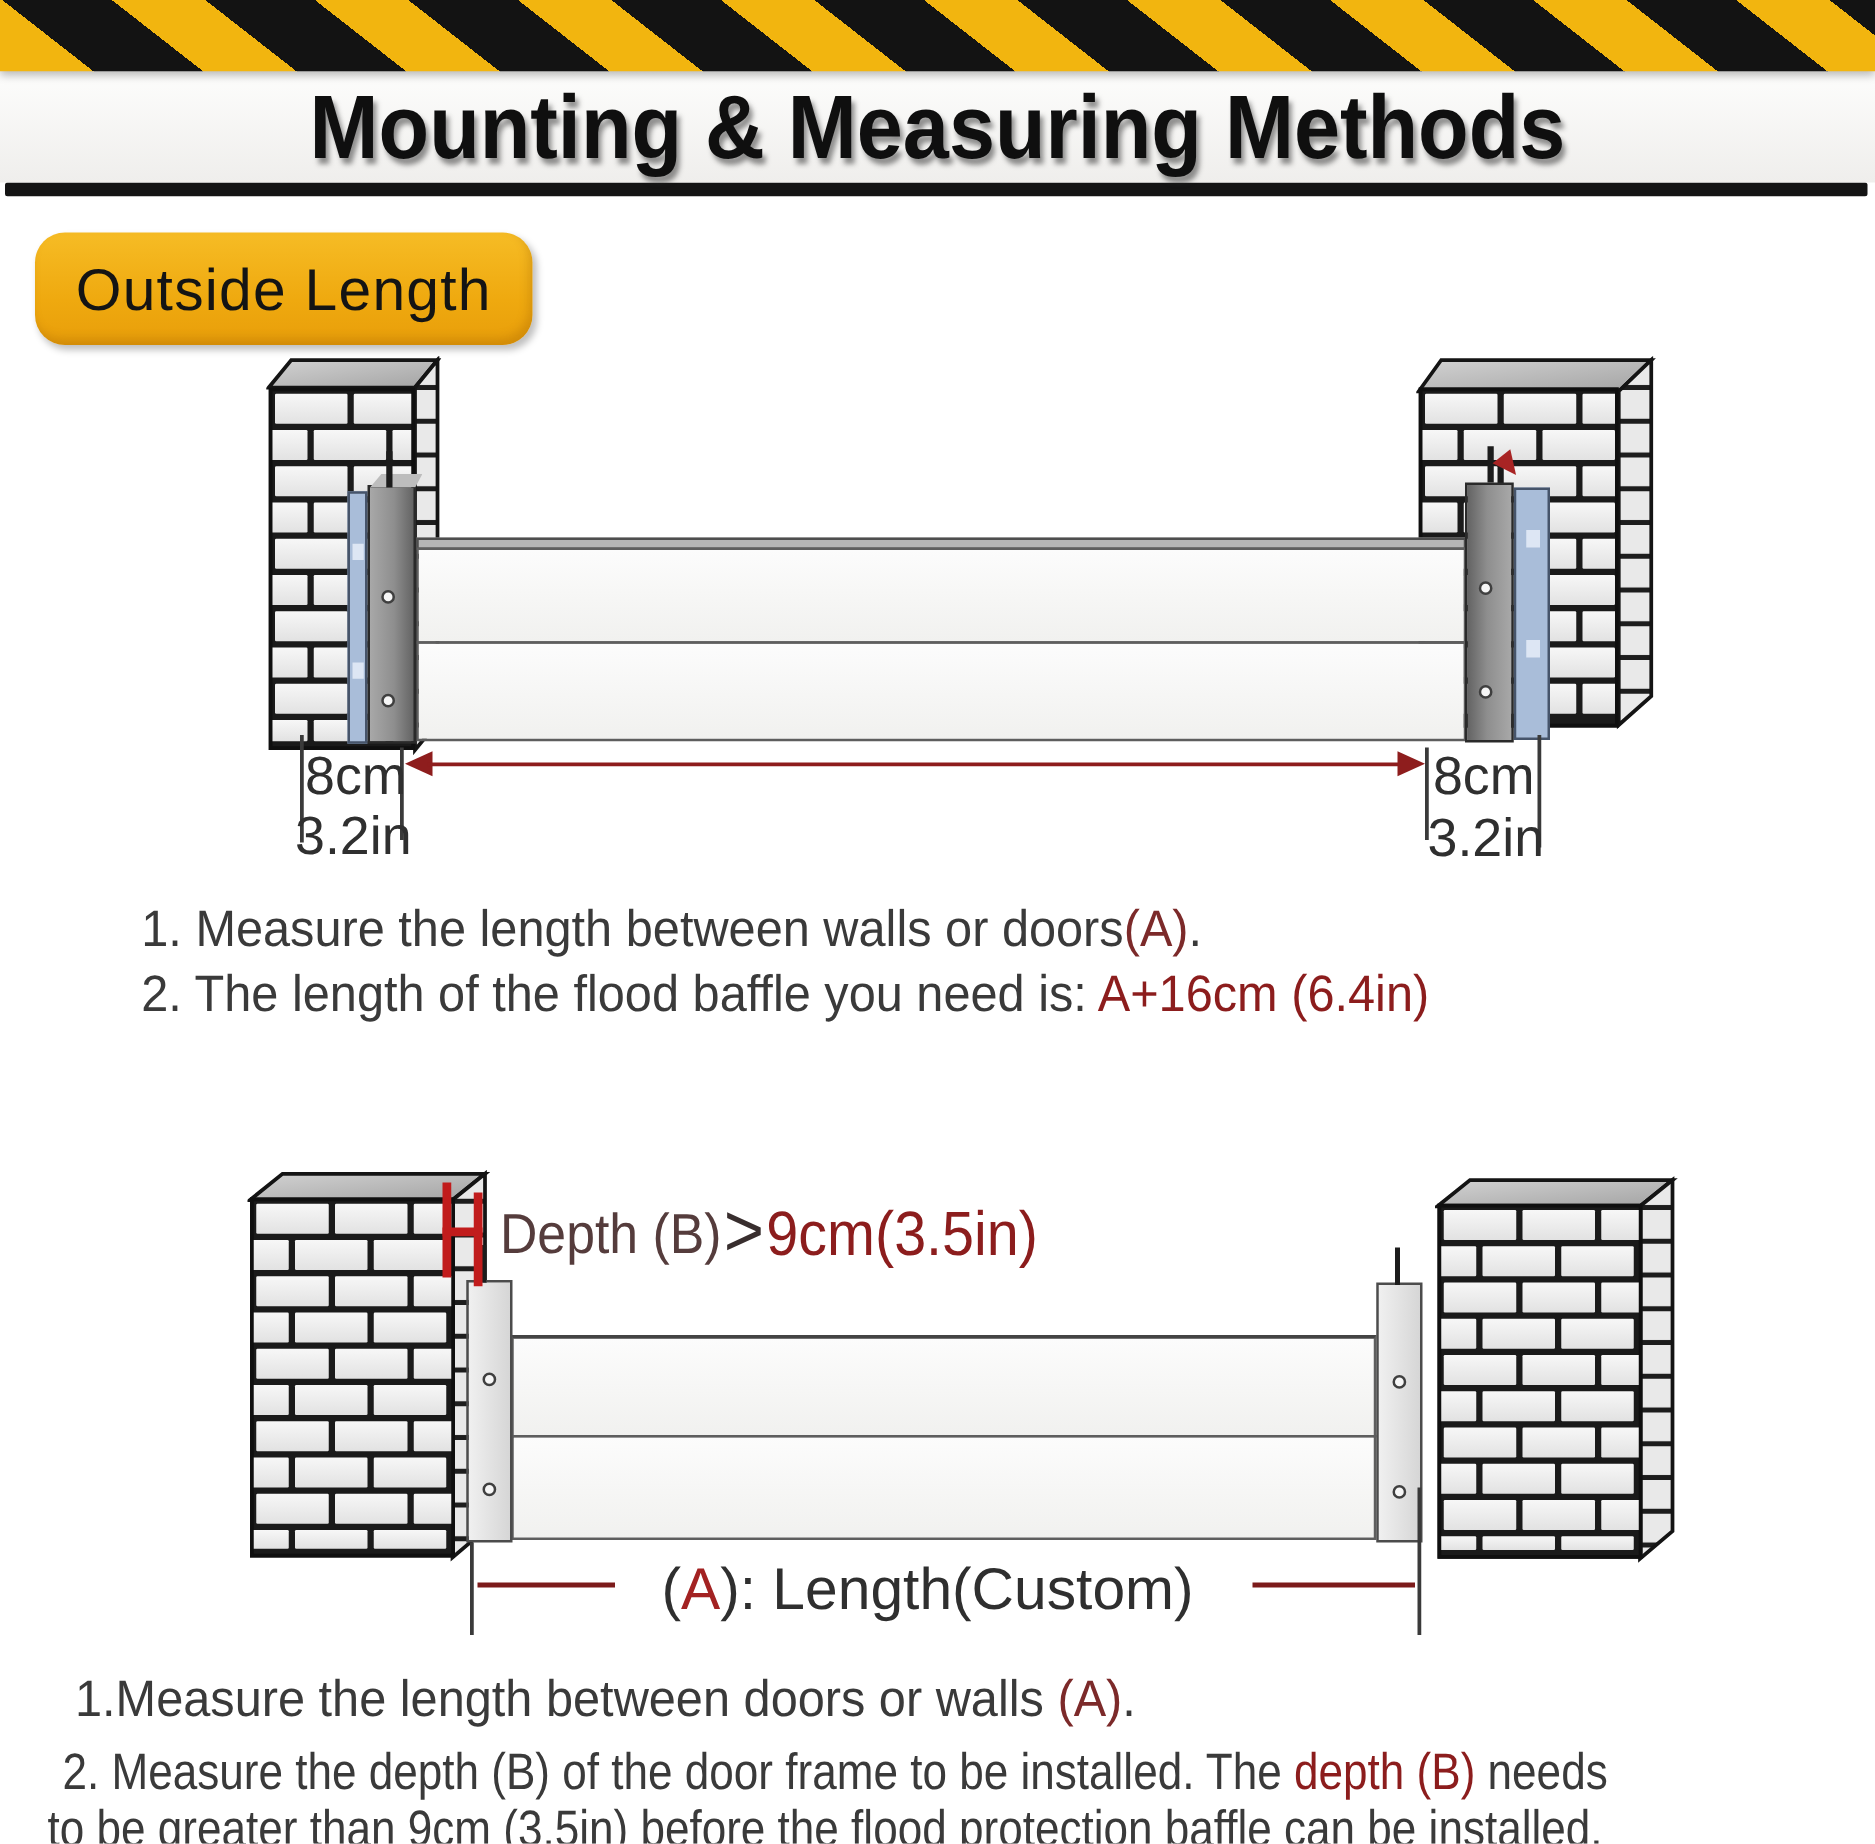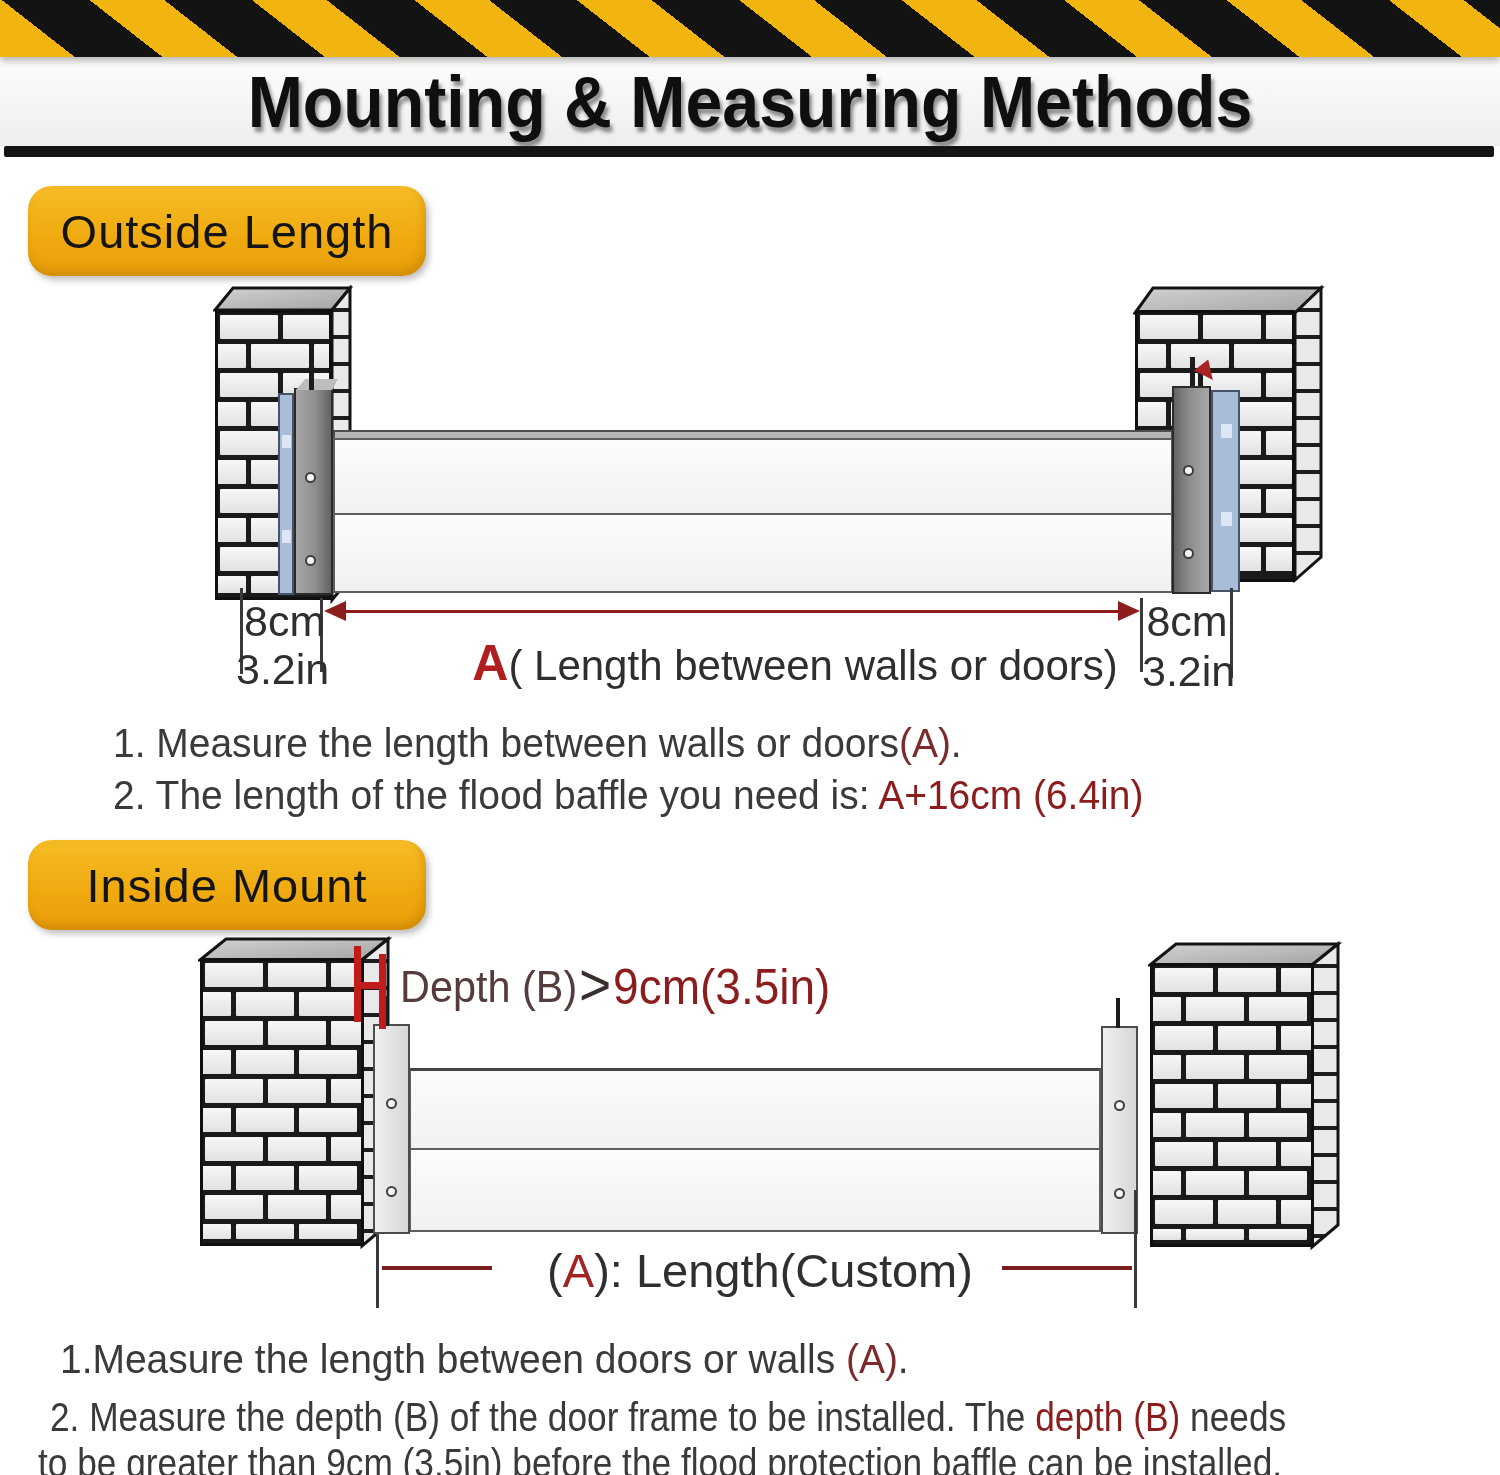--- a/index.html
+++ b/index.html
@@ -204,34 +204,28 @@
 
   <div class="abs ah ah-l" style="left:324px;top:601px;"></div>
   <div class="abs mline" style="left:342px;top:610px;width:780px;height:3px;"></div>
   <div class="abs ah ah-r" style="left:1118px;top:601px;"></div>
 
   <div class="abs m-text" style="left:244px;top:597px;width:74px;">8cm</div>
   <div class="abs m-text" style="left:236px;top:645px;width:88px;">3.2in</div>
   <div class="abs m-text" style="left:1146px;top:597px;width:82px;">8cm</div>
   <div class="abs m-text" style="left:1142px;top:647px;width:88px;">3.2in</div>
 
-  <div class="abs span-label" style="left:440px;top:634px;width:710px;">
-    <span class="big-a">A</span><span>( Length between walls or doors)</span>
-  </div>
 
   <div class="abs step" style="left:113px;top:720px;">
     <span>1. Measure the length between walls or doors</span><span class="hl2">(A)</span><span>.</span>
   </div>
   <div class="abs step" style="left:113px;top:772px;">
     <span>2. The length of the flood baffle you need is: </span><span class="hl">A+16cm (6.4in)</span>
   </div>
 
-  <div class="abs badge" style="left:28px;top:840px;">
-    <span>Inside Mount</span>
-  </div>
 
   <svg class="pillar-svg" style="left:198px;top:936px;" width="196" height="316">
     <polygon points="2,24 28,3 190,3 164,24" fill="url(#topg)" stroke="#141414" stroke-width="3"></polygon>
     <polygon points="164,24 190,3 190,288 164,310" fill="url(#courses)" stroke="#141414" stroke-width="3"></polygon>
   </svg>
   <div class="abs brick-wall" style="left:200px;top:958px;width:164px;height:288px;">
       <div class="brick" style="left: 2px; top: 2px; width: 58px; height: 24px;"></div>
       <div class="brick" style="left: 65px; top: 2px; width: 58px; height: 24px;"></div>
       <div class="brick" style="left: 128px; top: 2px; width: 58px; height: 24px;"></div>
       <div class="brick" style="left: -30px; top: 31px; width: 58px; height: 24px;"></div>
@@ -320,21 +314,21 @@
 
   <div class="abs bracket" style="left:1101px;top:1026px;width:37px;height:208px;"></div>
   <div class="abs pin" style="left:1116px;top:998px;width:4px;height:30px;"></div>
   <div class="abs hole" style="left:1114px;top:1100px;"></div>
   <div class="abs hole" style="left:1114px;top:1188px;"></div>
 
   <div class="abs tick" style="left:376px;top:1234px;width:3px;height:74px;"></div>
   <div class="abs tick" style="left:1134px;top:1190px;width:3px;height:118px;"></div>
   <div class="abs red-seg" style="left:382px;top:1266px;width:110px;height:4px;"></div>
   <div class="abs red-seg" style="left:1002px;top:1266px;width:130px;height:4px;"></div>
-  <div class="abs len-label" style="left:430px;top:1243px;width:660px;">
+  <div class="abs len-label" style="left:412px;top:1243px;width:660px;">
     <span>(</span><span class="red-a">A</span><span>): Length(Custom)</span>
   </div>
 
   <div class="abs step" style="left:60px;top:1336px;">
     <span>1.Measure the length between doors or walls </span><span class="hl2">(A)</span><span>.</span>
   </div>
   <div class="abs step step-narrow" style="left:50px;top:1394px;">
     <span>2. Measure the depth (B) of the door frame to be installed. The </span><span class="hl">depth (B)</span><span> needs</span>
   </div>
   <div class="abs step step-narrow" style="left:38px;top:1440px;">

